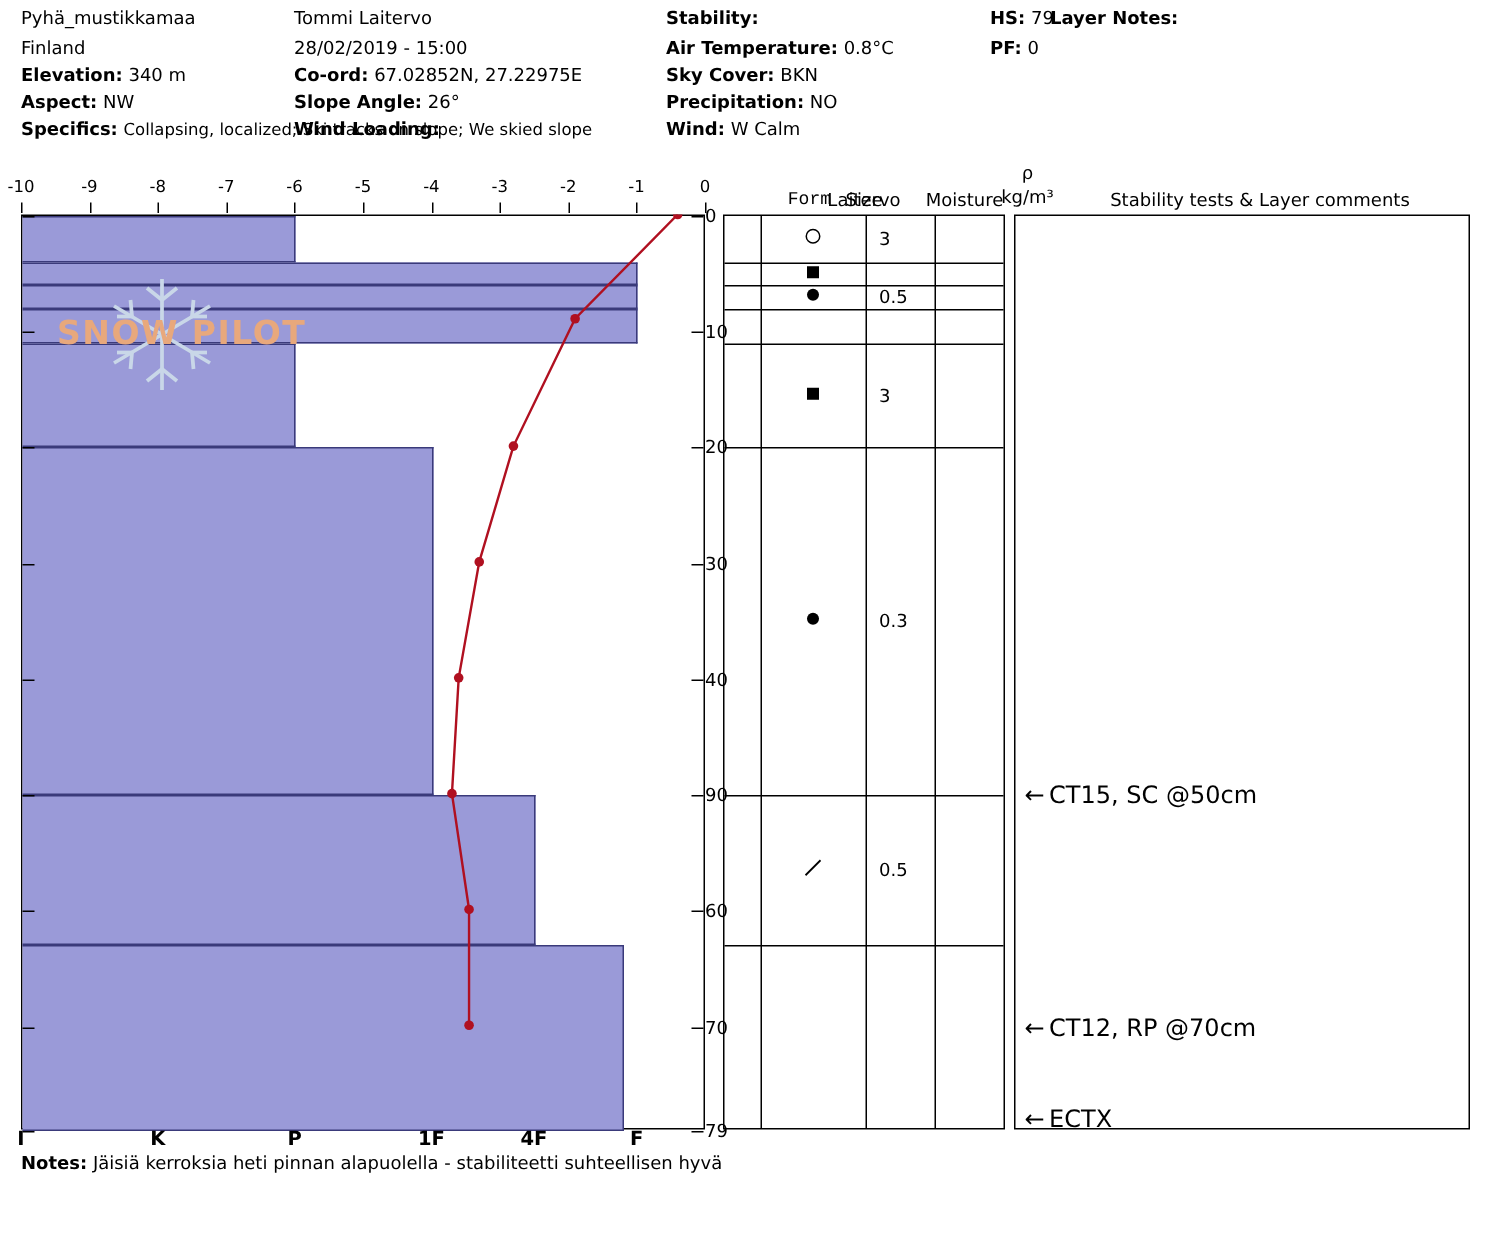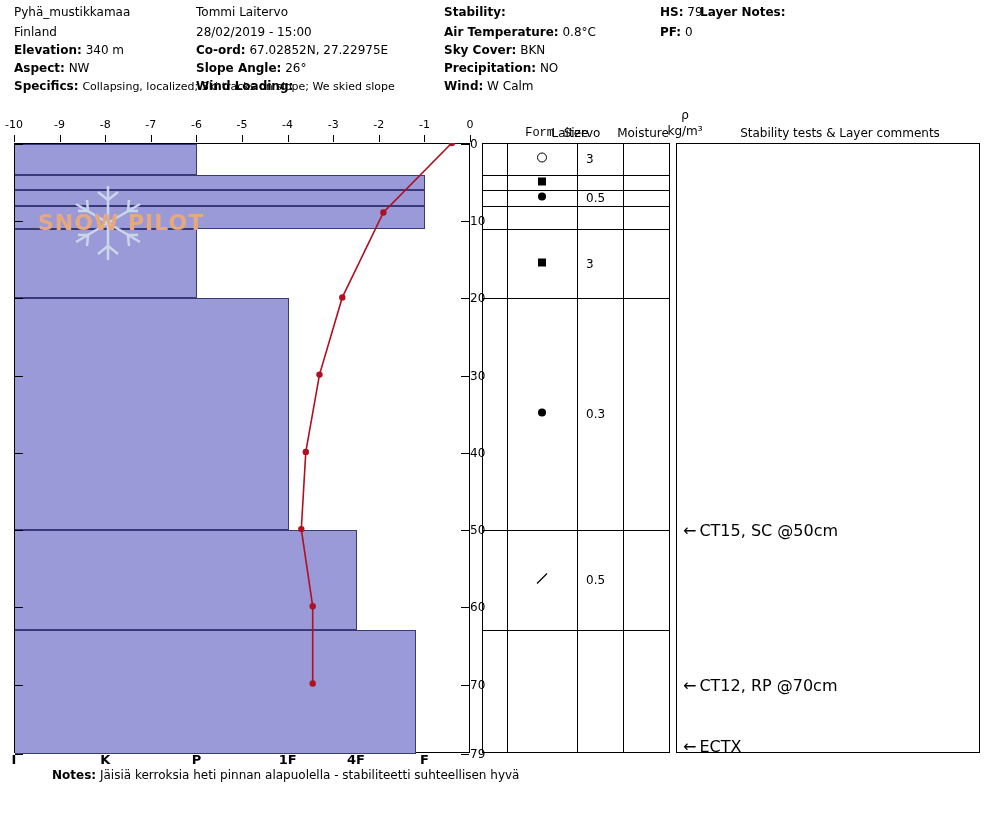--- a/index.html
+++ b/index.html
@@ -189,21 +189,20 @@
     transform: translateY(-50%);
   }
 
   
   #notes {
     position: absolute;
     left: 14px;
     top: 768px;
     font-size: 12px;
     white-space: nowrap;
-    margin-left: 38px;
   }
 </style>
 </head>
 <body>
 
 <div id="header">
   <div class="hdr-row col1 r0">Pyhä_mustikkamaa</div>
   <div class="hdr-row col1 r1">Finland</div>
   <div class="hdr-row col1 r2">
     <span class="hdr-label">Elevation:</span>
@@ -357,21 +356,21 @@
   </svg>
   <div class="wm-text">SNOW PILOT</div>
 </div>
 
 <div id="depth-axis">
     <div class="d-label" style="top: 1px;">0</div>
     <div class="d-label" style="top: 78.2152px; text-align: right;">10</div>
     <div class="d-label" style="top: 155.43px;">20</div>
     <div class="d-label" style="top: 232.646px;">30</div>
     <div class="d-label" style="top: 309.861px;">40</div>
-    <div class="d-label" style="top: 387.076px;">50</div>
+    <div class="d-label" style="top: 387.076px;">90</div>
     <div class="d-label" style="top: 464.291px;">60</div>
     <div class="d-label" style="top: 541.506px;">70</div>
     <div class="d-label" style="top: 611px;">79</div>
   </div>
 
 <div id="hand-letters">
     <span style="left: 14px;">I</span>
     <span style="left: 105.2px;">K</span>
     <span style="left: 196.4px;">P</span>
     <span style="left: 287.6px;">1F</span>

